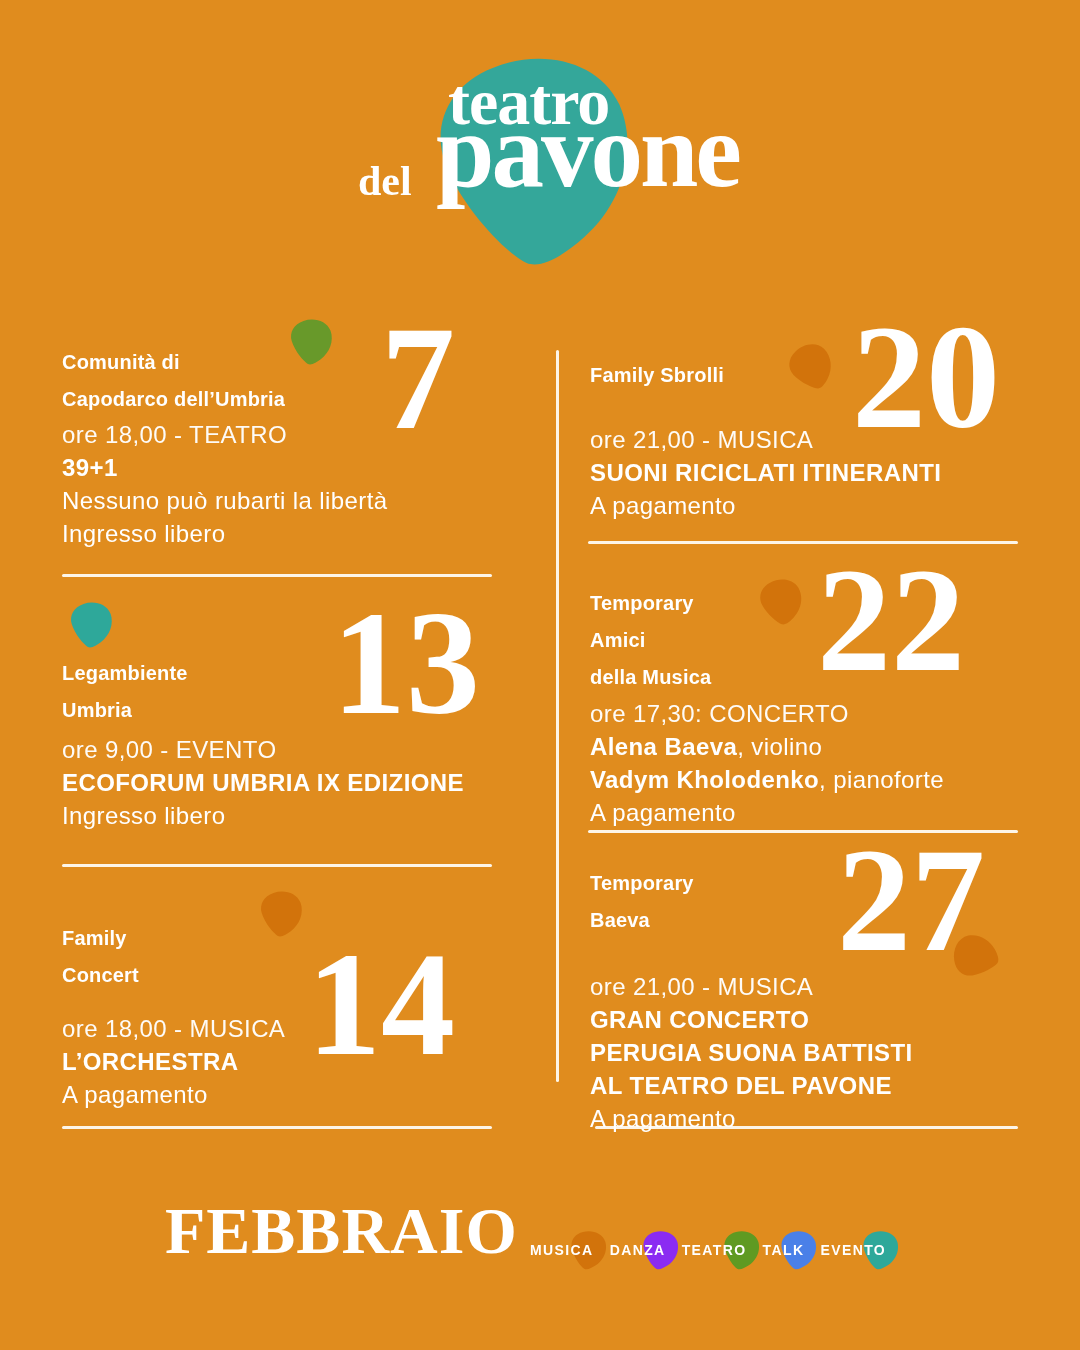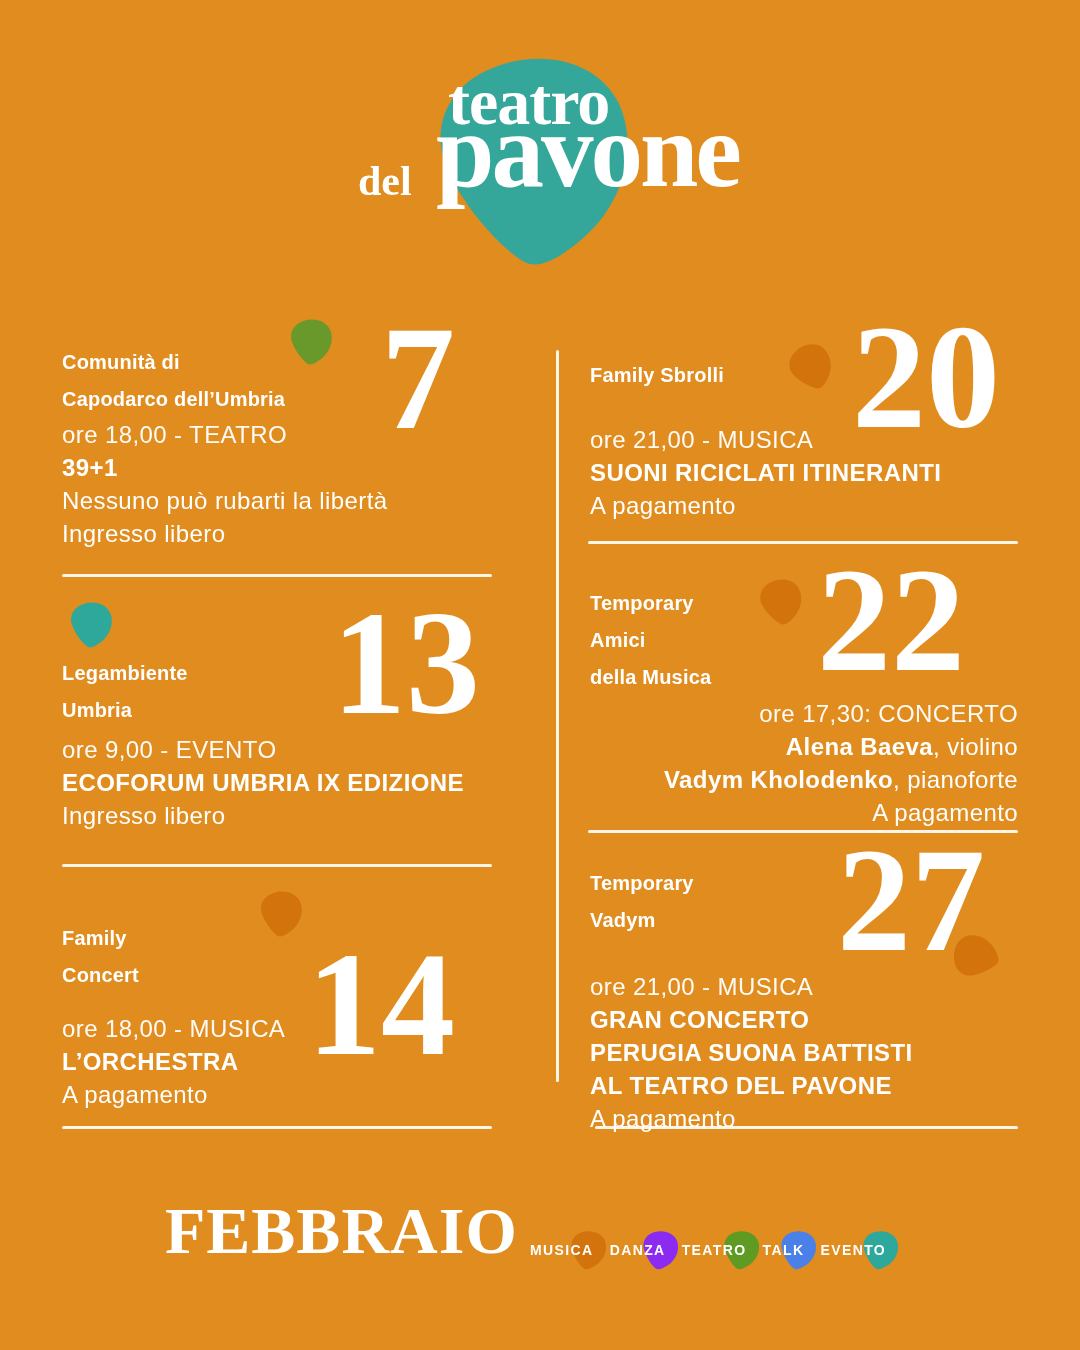--- a/index.html
+++ b/index.html
@@ -53,21 +53,21 @@
   .pick svg { display:block; width:100%; height:100%; }
   .e1 .pick { left:224px; top:0px;  transform:rotate(-4deg); }
   .e2 .pick { left:4px;   top:6px;  transform:rotate(-4deg); }
   .e3 .pick { left:194px; top:0px;  transform:rotate(-4deg); }
   .e4 .pick { left:196px; top:-12px; transform:rotate(-30deg); }
   .e5 .pick { left:166px; top:3px;  transform:rotate(-14deg); }
   .e6 .pick { left:360px; top:72px; transform:rotate(-85deg); }
 
   .body { position:absolute; left:0; width:100%; }
   .e1 .body { top:100px; } .e2 .body { top:138px; } .e3 .body { top:122px; }
-  .e4 .body { top:68px;  } .e5 .body { top:122px;text-align:right; } .e6 .body { top:110px; }
+  .e4 .body { top:68px;  } .e5 .body { top:122px; } .e6 .body { top:110px; }
   .body p { margin:0; font-size:24px; line-height:33px; letter-spacing:0.4px; }
   .meta   { font-weight:400; opacity:0.97; }
   .bold   { font-weight:700; }
   .normal { font-weight:400; }
   .bold-inline { font-weight:700; }
 
   
   .month { position:absolute; left:165px; top:1198px; margin:0;
            font-family:"Liberation Serif", serif; font-weight:700; font-size:66px;
            letter-spacing:1px; line-height:1; }
@@ -193,21 +193,21 @@
   </section>
 
   <section class="event e6">
     <span class="pick">
       <svg viewBox="0 0 100 100">
           <path d="M38 97 C30 92 12 68 7 46 C3 27 14 10 35 5 C58 -1 84 8 91 30 C97 52 86 76 66 89 C57 95 45 101 38 97 Z" fill="#d2730b"></path>
         </svg>
     </span>
     <h2 class="org">
       <span>Temporary</span>
-      <span>Vadym</span>
+      <span>Baeva</span>
     </h2>
     <div class="day">27</div>
     <div class="body">
       <p class="meta">ore 21,00 - MUSICA</p>
       <p class="bold">GRAN CONCERTO</p>
       <p class="bold">PERUGIA SUONA BATTISTI</p>
       <p class="bold">AL TEATRO DEL PAVONE</p>
       <p class="normal">A pagamento</p>
     </div>
   </section>

